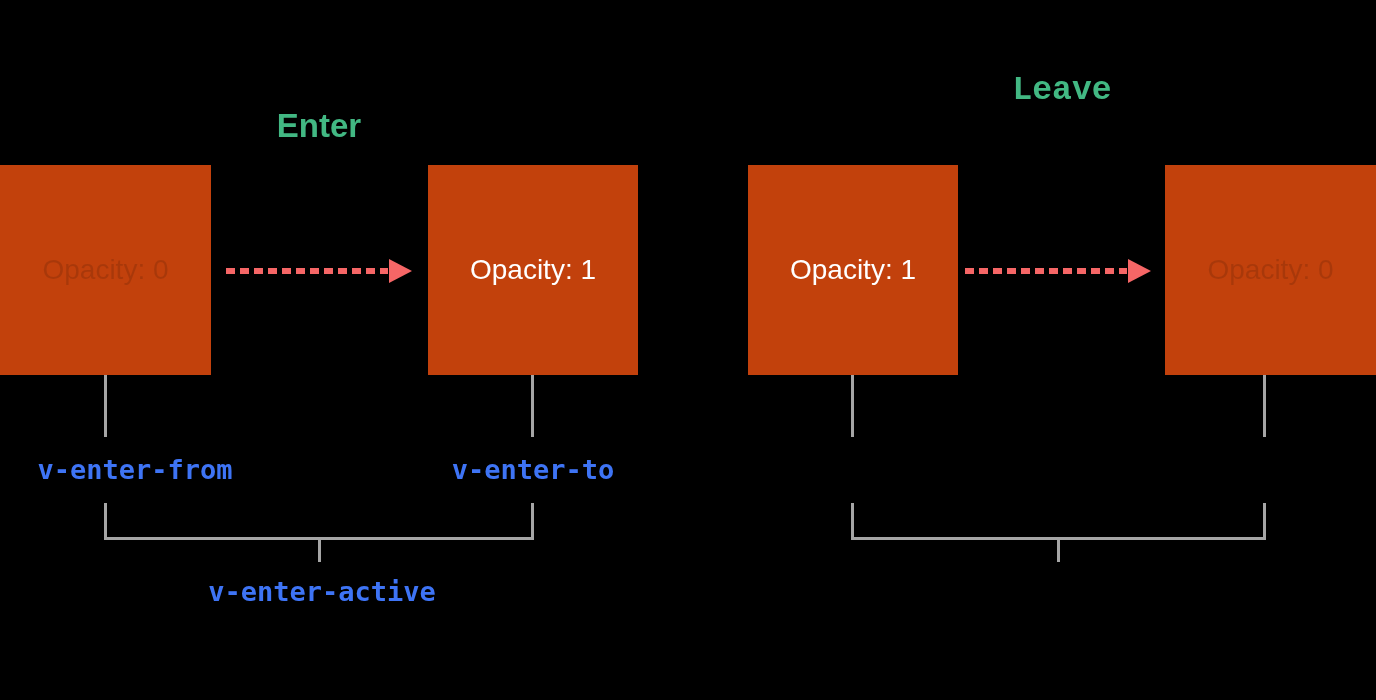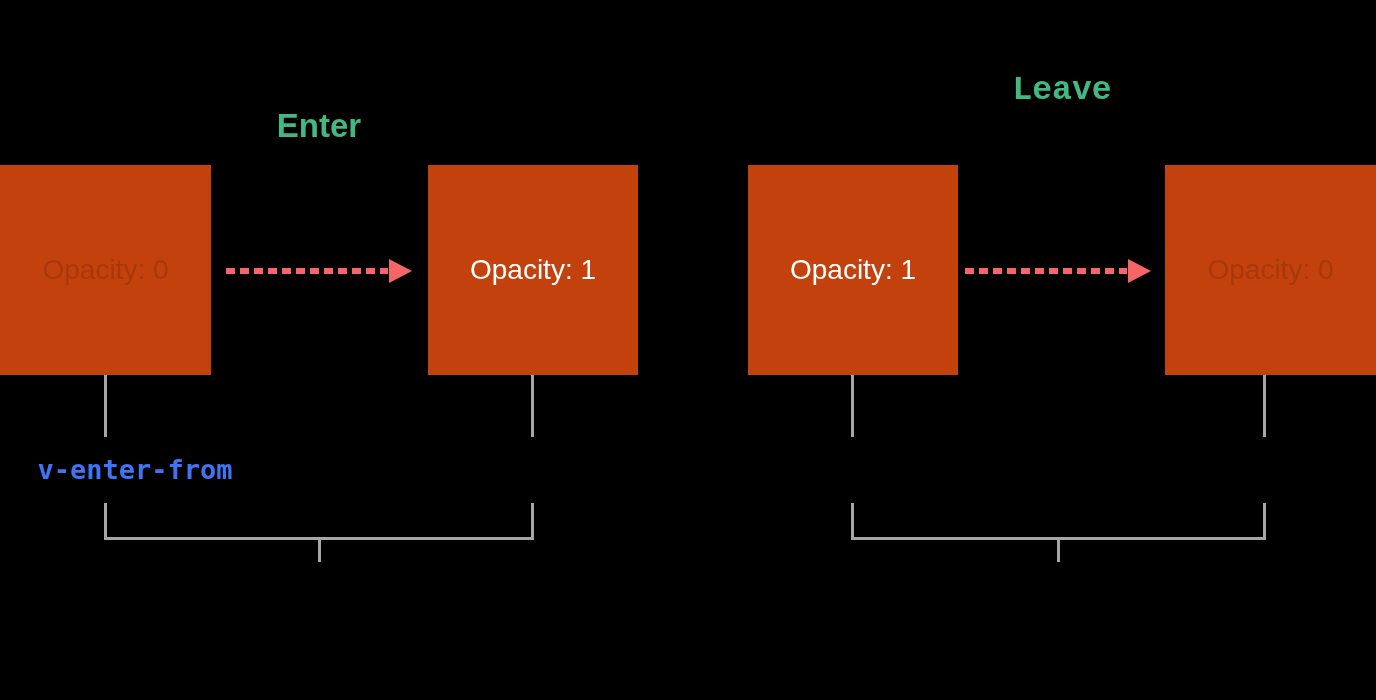--- a/index.html
+++ b/index.html
@@ -61,24 +61,26 @@
 
   <div class="dash-line" style="left:965px;width:162px;"></div>
   <div class="arrow-head" style="left:1128px;"></div>
 
   <div class="vline" style="left:104px;top:375px;height:62px;"></div>
   <div class="vline" style="left:531px;top:375px;height:62px;"></div>
   <div class="vline" style="left:851px;top:375px;height:62px;"></div>
   <div class="vline" style="left:1263px;top:375px;height:62px;"></div>
 
   <div class="class-label" style="left:112px;top:456px;margin-left:23px;">v-enter-from</div>
+  <div class="class-label" style="left:533px;top:456px;">v-enter-to</div>
 
   <div class="vline" style="left:104px;top:503px;height:34px;"></div>
   <div class="vline" style="left:531px;top:503px;height:34px;"></div>
   <div class="hline" style="left:104px;top:537px;width:430px;"></div>
   <div class="vline" style="left:318px;top:537px;height:25px;"></div>
+  <div class="class-label" style="left:322px;top:578px;">v-enter-active</div>
 
   <div class="vline" style="left:851px;top:503px;height:34px;"></div>
   <div class="vline" style="left:1263px;top:503px;height:34px;"></div>
   <div class="hline" style="left:851px;top:537px;width:415px;"></div>
   <div class="vline" style="left:1057px;top:537px;height:25px;"></div>
 
 </div>
 
 </body></html>

